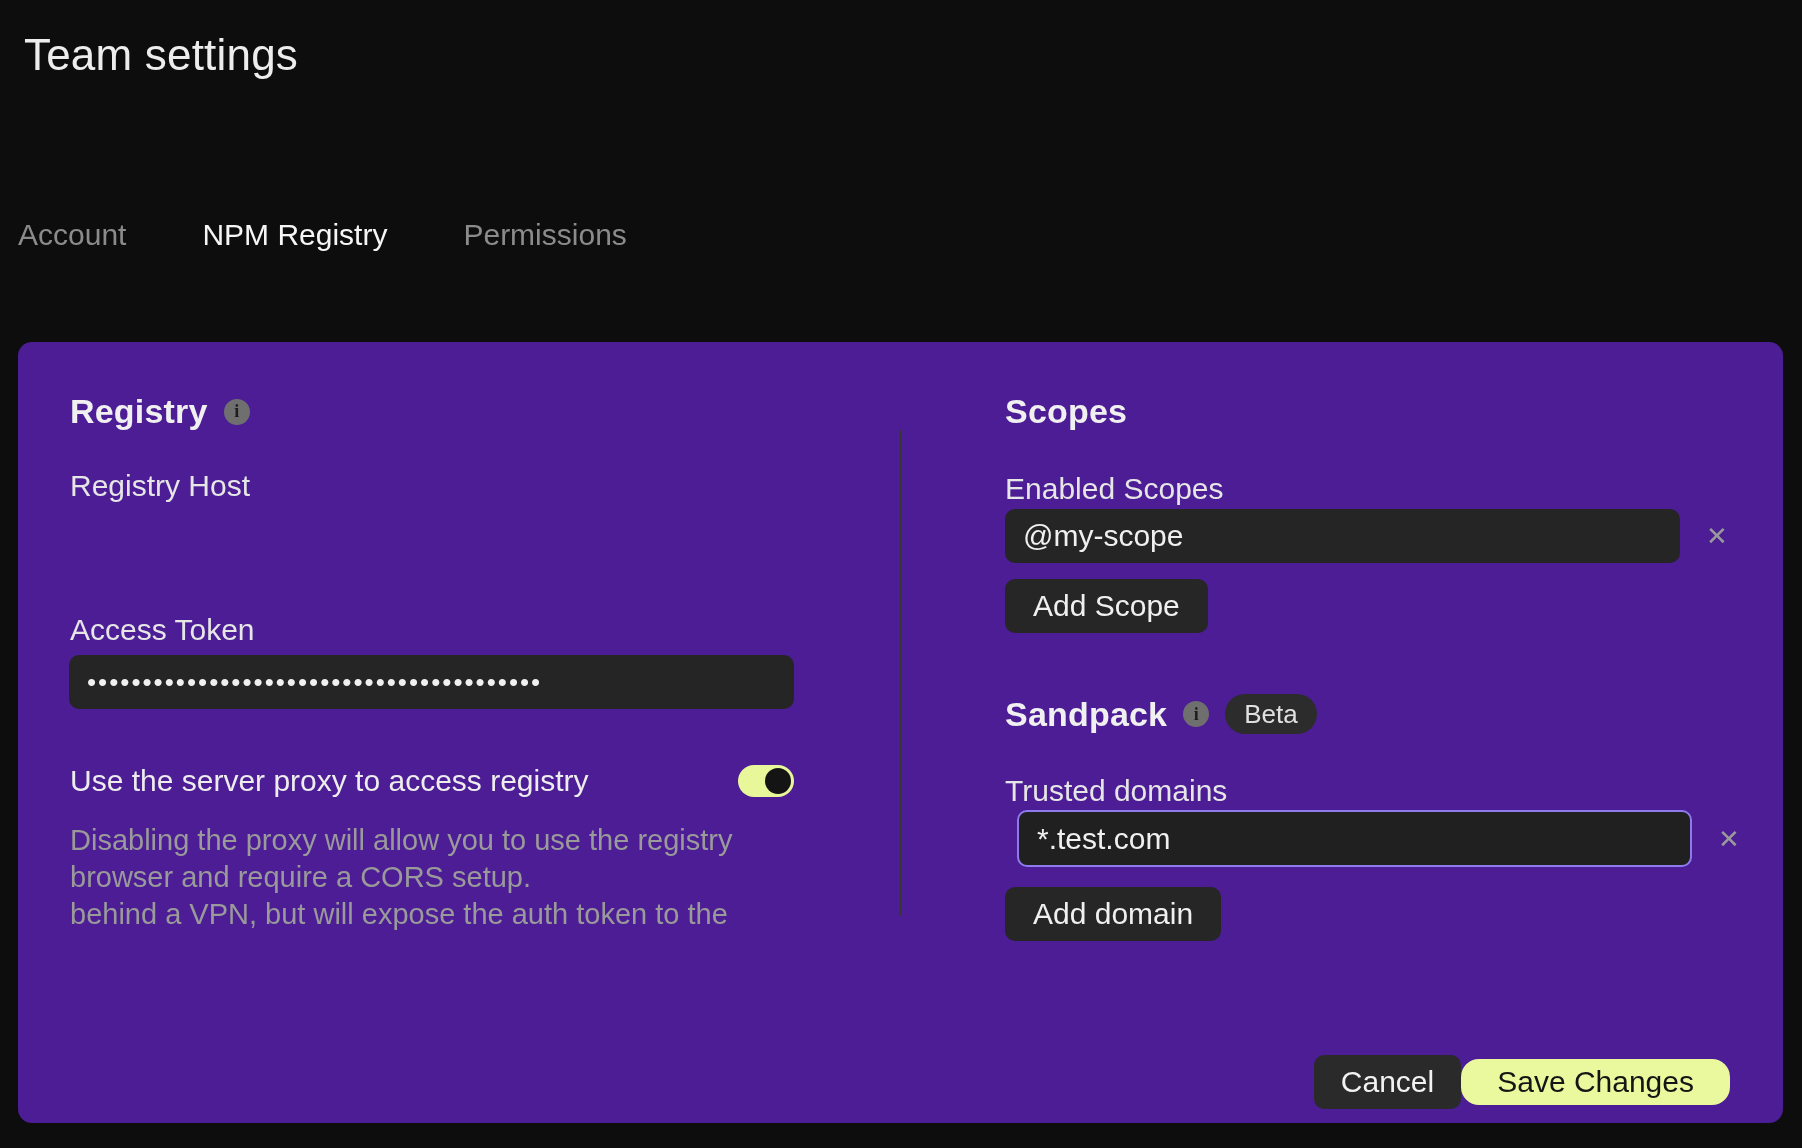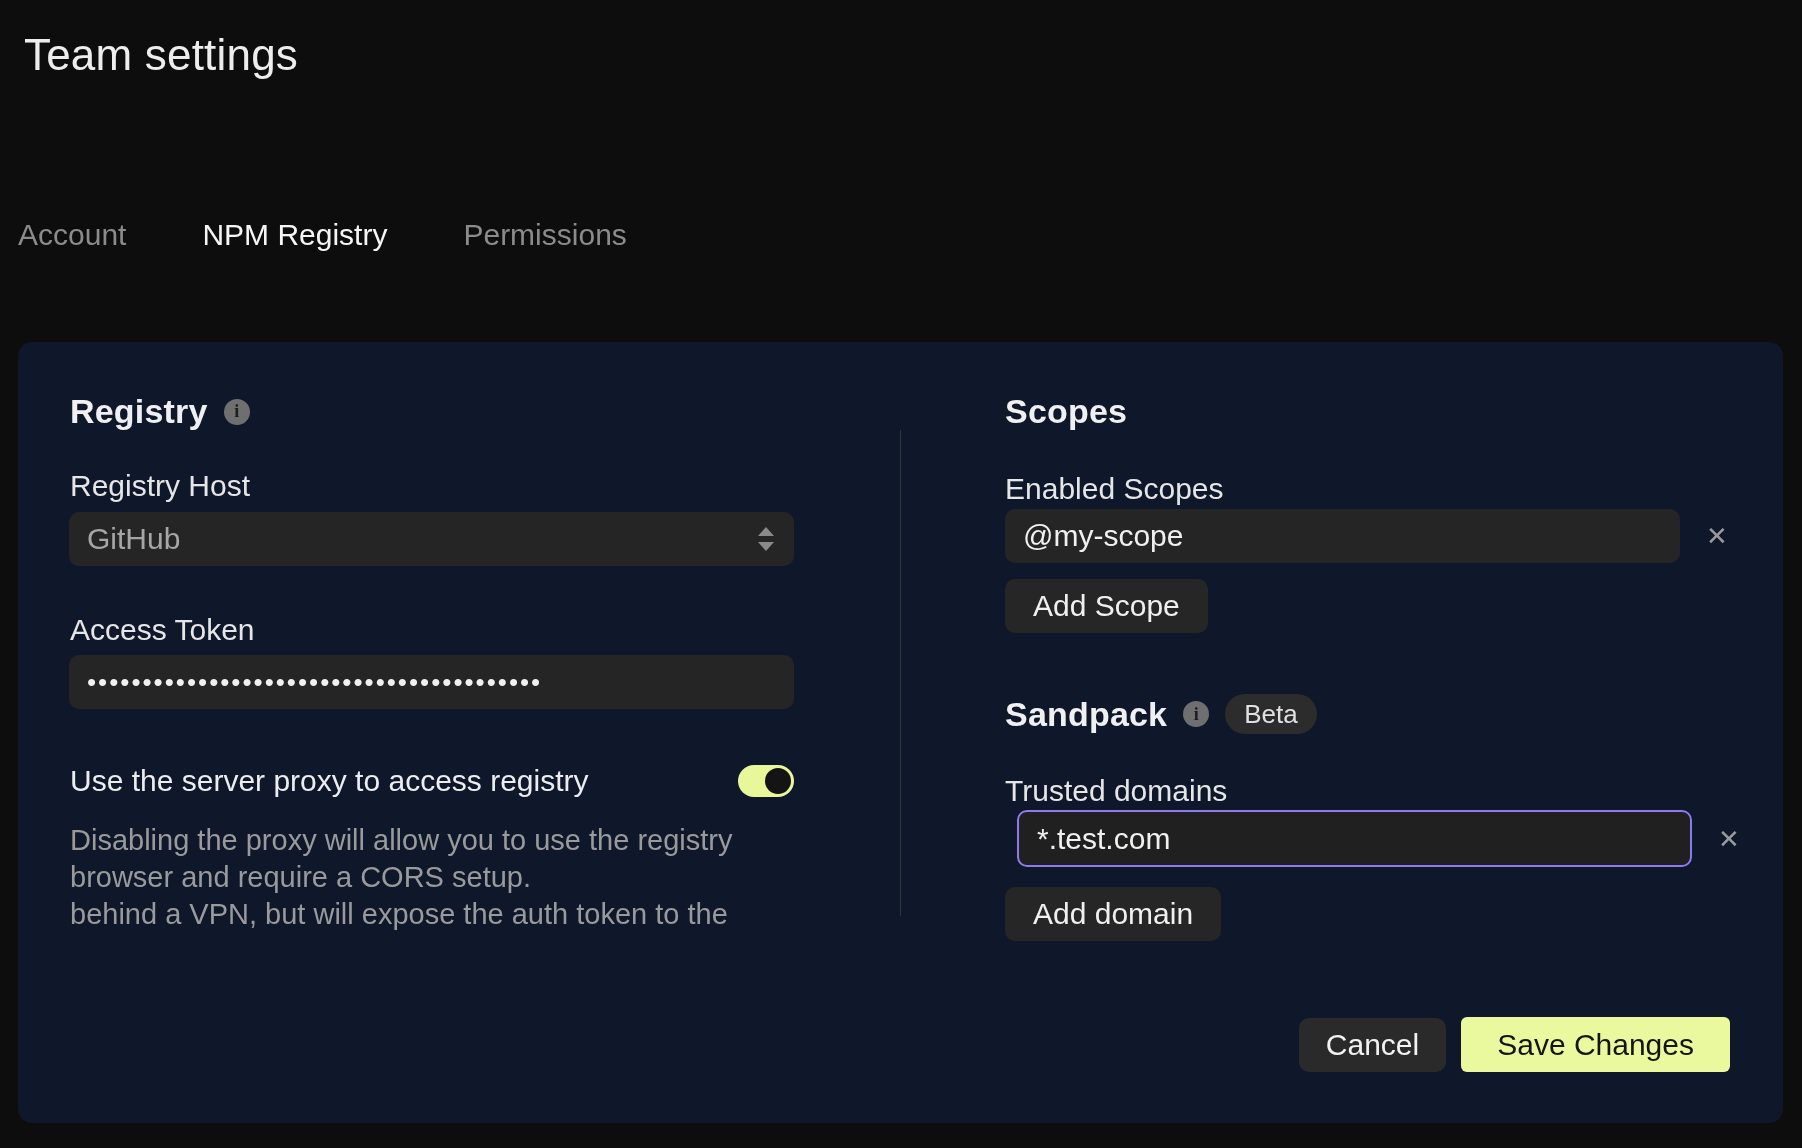--- a/index.html
+++ b/index.html
@@ -21,21 +21,21 @@
   .tabs {
     position: absolute; left: 18px; top: 218px;
     display: flex; gap: 76px; align-items: center;
   }
   .tab { font-size: 30px; color: #8b8b8b; font-weight: 400; cursor: pointer; }
   .tab.active { color: #f5f5f5; font-weight: 500; }
 
   .card {
     position: absolute; left: 18px; top: 342px;
     width: 1765px; height: 781px;
-    background: #0f172a; border-radius: 14px;
+    background: #4c1d95; border-radius: 14px;
   }
 
   .v-divider {
     position: absolute; left: 882px; top: 88px;
     width: 1px; height: 486px; background: #343434;
   }
 
   .section-heading-row { position: absolute; display: flex; align-items: center; gap: 16px; }
   .section-heading { font-size: 34px; font-weight: 600; color: #f0f0f0; letter-spacing: 0.2px; }
 
@@ -111,36 +111,36 @@
     font-size: 26px; border-radius: 22px;
     padding: 7px 19px; line-height: 1;
   }
 
   .trusted-input {
     width: 675px; height: 57px;
     background: #202020; border: 2px solid #8d7bee;
   }
 
   .footer-actions {
-    position: absolute; right: 53px; top: 675px;
-    display: flex; align-items: center; gap: 15px;
+    position: absolute; right: 53px; top: 713px;
+    display: flex; align-items: center; 
   }
   .cancel-btn {
     background: #2a2a2a; color: #f2f2f2;
     border: none; border-radius: 10px;
     font-size: 30px; font-weight: 500;
     font-family: "Liberation Sans", sans-serif;
     height: 54px; padding: 0 27px; cursor: pointer;
   }
   .save-btn {
     background: #eaf89e; color: #151515;
-    border: none; border-radius: 6px;
+    border: none; border-radius: 18px;
     font-size: 30px; font-weight: 500;
     font-family: "Liberation Sans", sans-serif;
-    height: 55px; padding: 0 36px; cursor: pointer;
+    height: 46px; padding: 0 36px; cursor: pointer;
   }
 </style>
 </head>
 <body>
 
 <div class="page">
 
   <h1 class="page-title">Team settings</h1>
 
   <nav class="tabs">
@@ -153,27 +153,20 @@
 
     <div class="v-divider"></div>
 
     <div class="section-heading-row" style="left:52px; top:50px;">
       <span class="section-heading">Registry</span>
       <span class="info-icon">i</span>
     </div>
 
     <label class="field-label" style="left:52px; top:127px;">Registry Host</label>
 
-    <div class="select" style="top:170px;">
-      <span class="select-value">GitHub</span>
-      <svg class="chevrons" viewBox="0 0 20 26">
-        <polygon points="10,1 18,10 2,10" fill="#8a8a8a"></polygon>
-        <polygon points="10,25 18,16 2,16" fill="#8a8a8a"></polygon>
-      </svg>
-    </div>
 
     <label class="field-label" style="left:52px; top:271px;">Access Token</label>
 
     <input class="text-input token-input" style="top: 313px;" type="text" value="•••••••••••••••••••••••••••••••••••••••••">
 
     <div class="toggle-row">
       <span class="toggle-label">Use the server proxy to access registry</span>
       <div class="toggle">
         <div class="toggle-knob"></div>
       </div>

